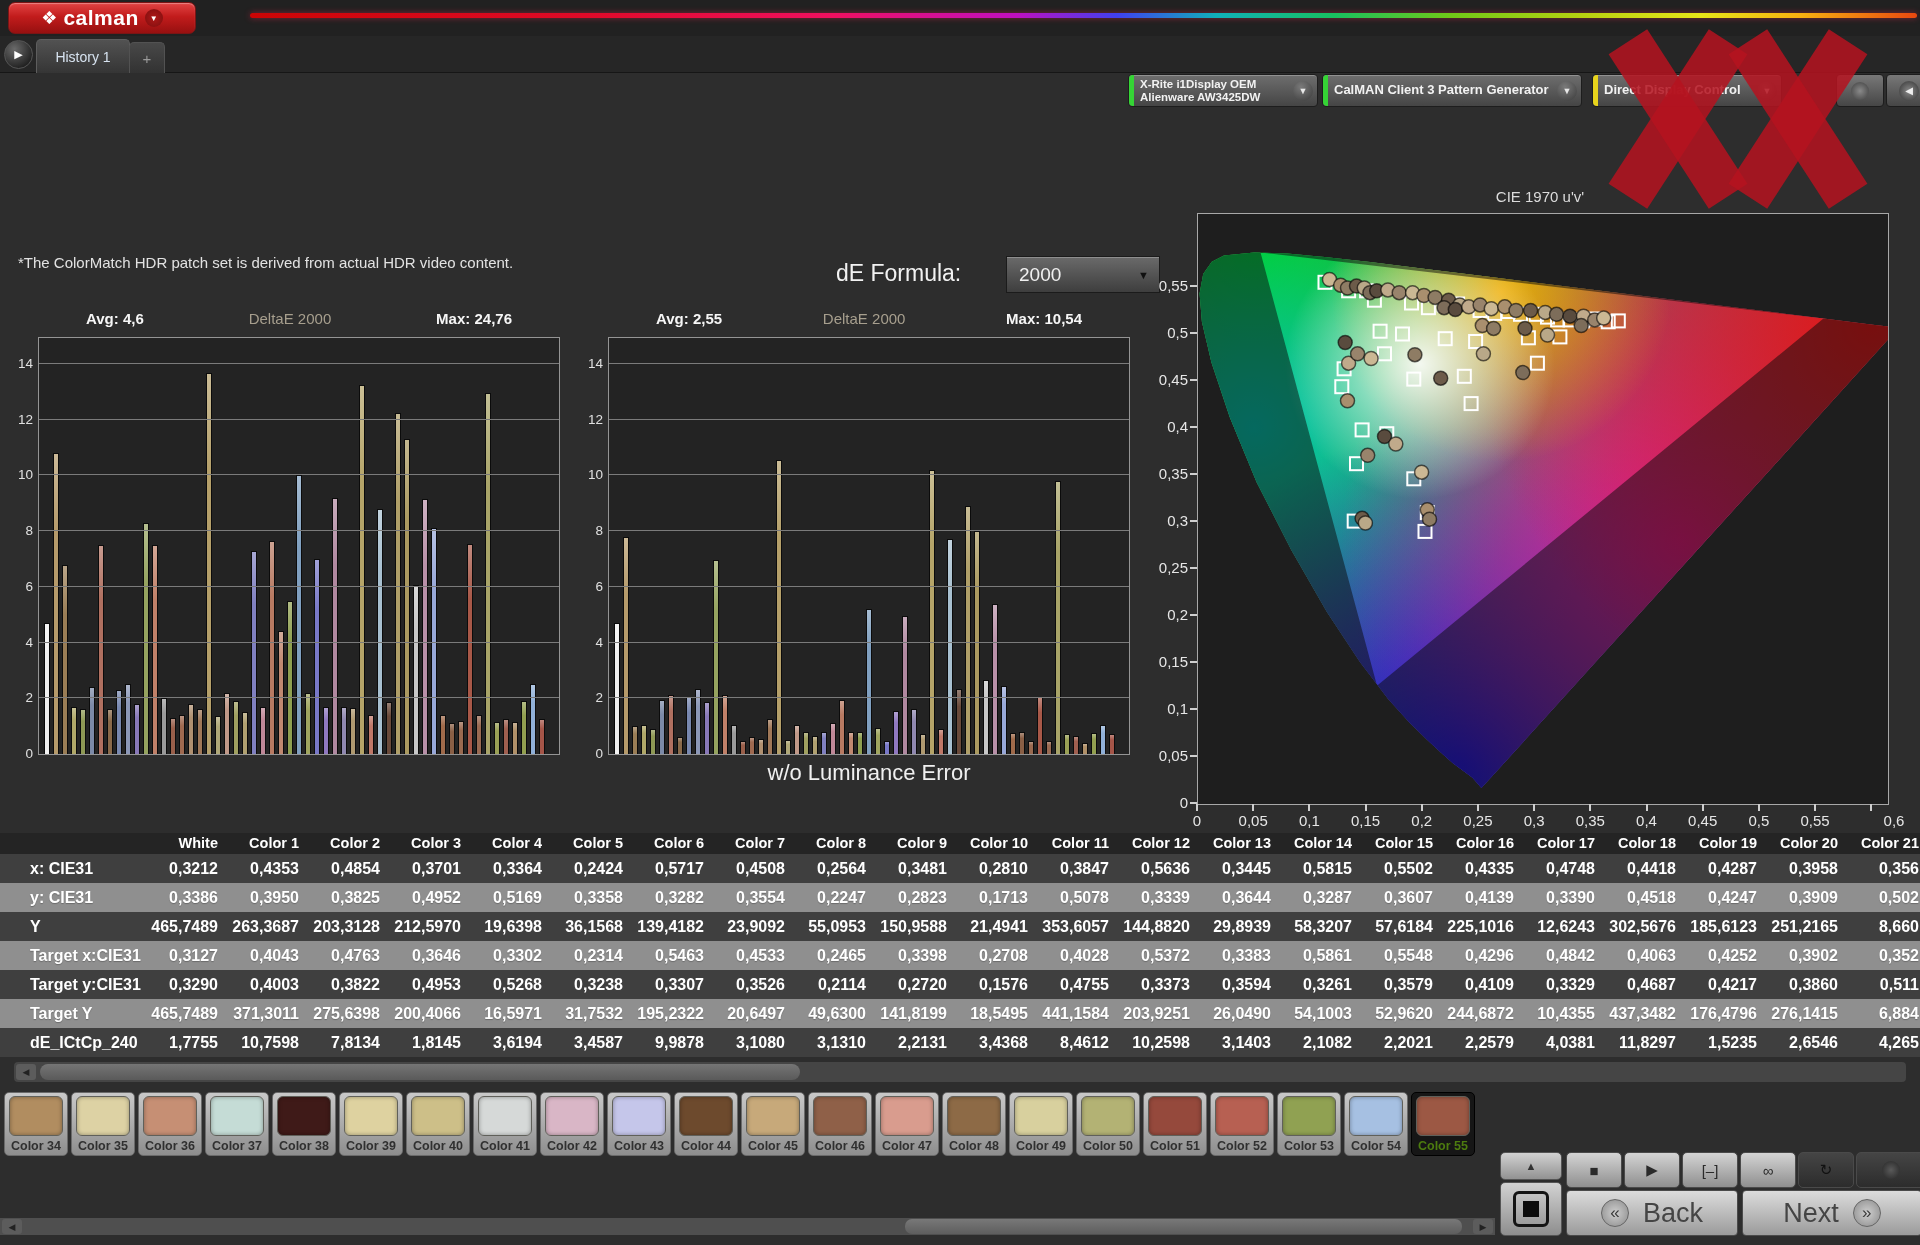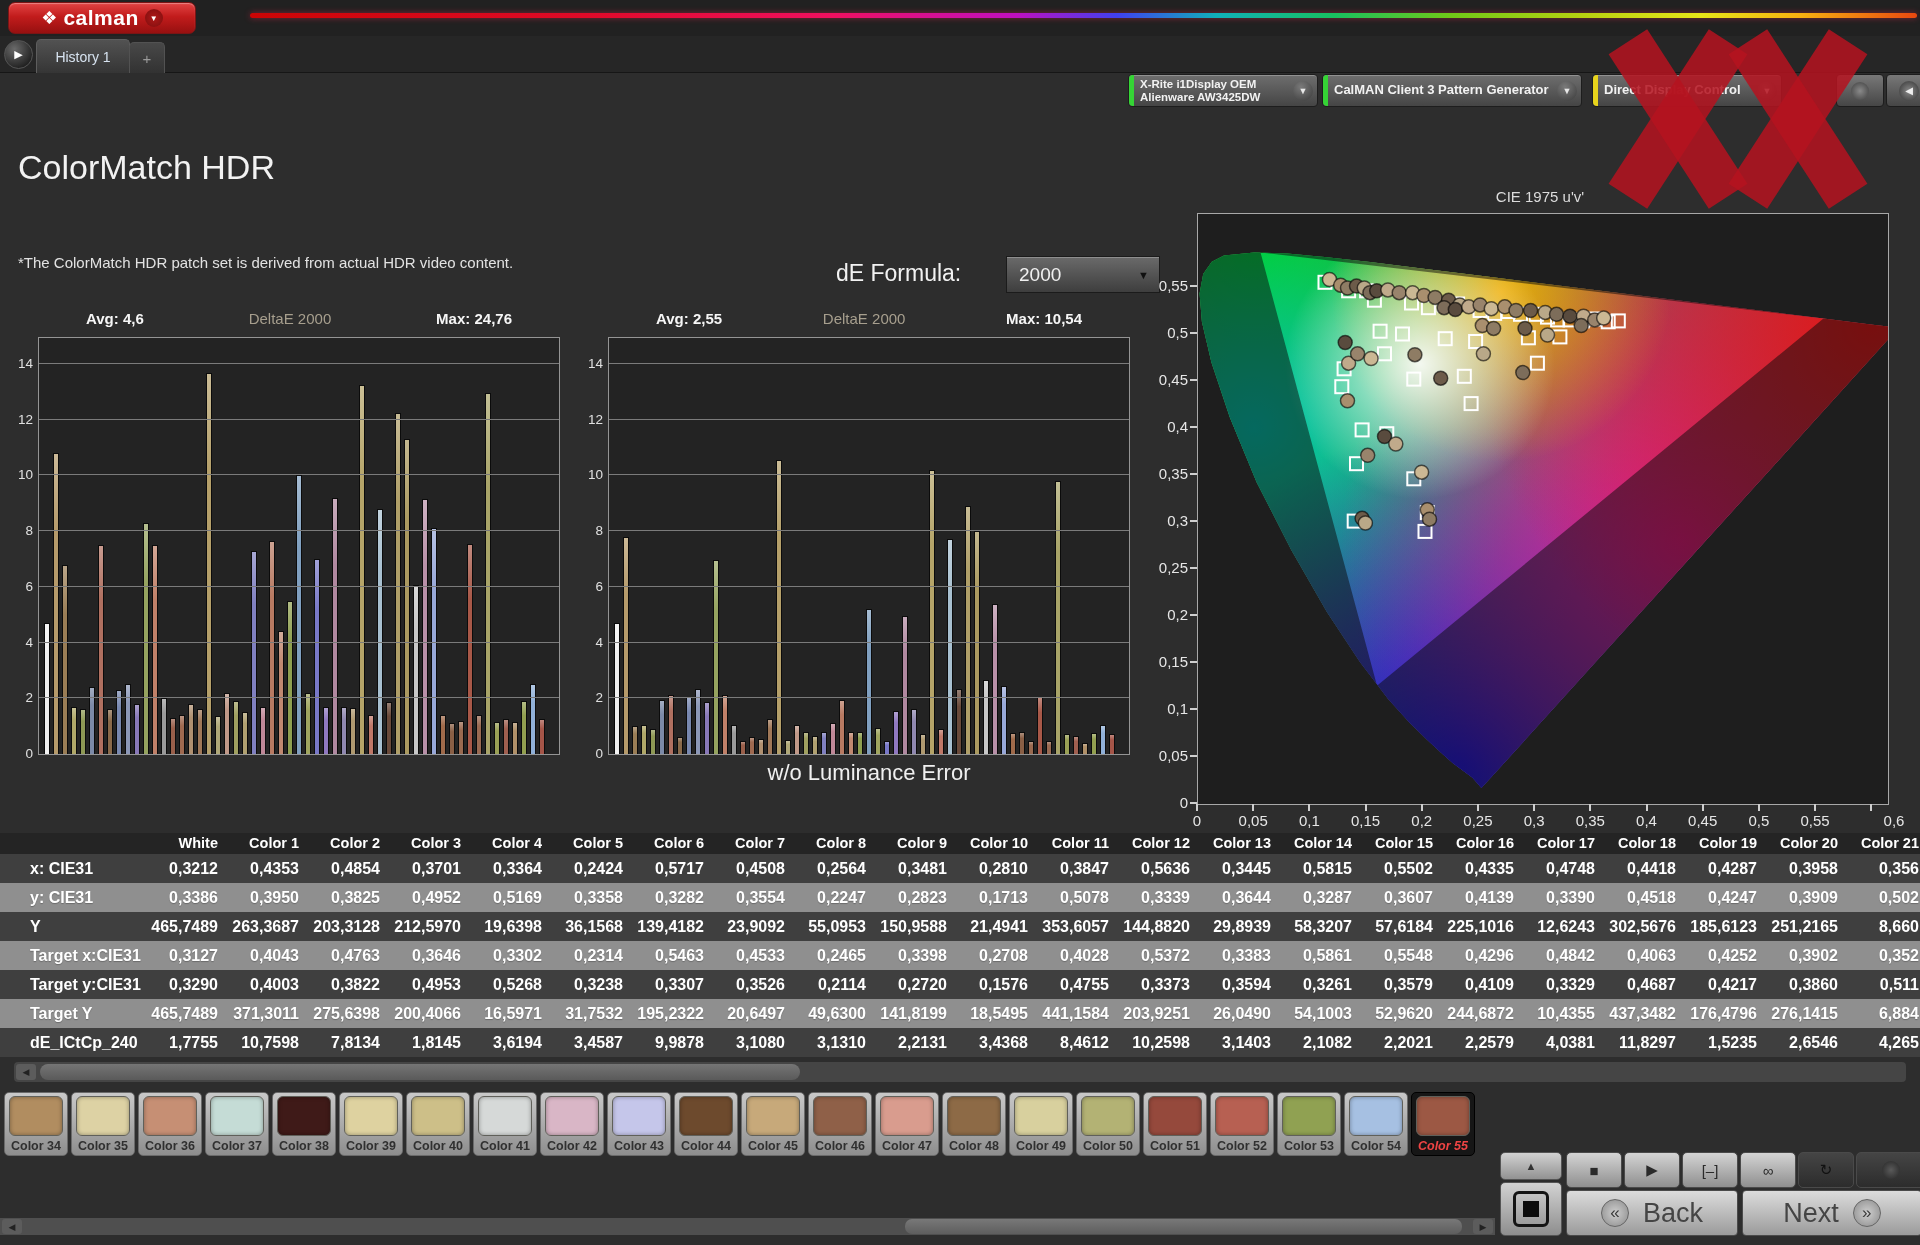--- a/index.html
+++ b/index.html
@@ -98,21 +98,21 @@
   .tscroll .thumb{position:absolute;left:26px;top:2px;width:760px;height:16px;border-radius:8px;
            background:linear-gradient(#757575,#5a5a5a);cursor:grab;}
   
   .swatchbar{position:absolute;left:4px;top:1092px;height:64px;display:flex;gap:3px;}
   .swatch{width:64px;height:64px;border-radius:5px;background:linear-gradient(#c9c9c9,#8d8d8d);
           border:1px solid #6a6a6a;box-sizing:border-box;display:flex;flex-direction:column;cursor:pointer;}
   .swatch .chip{margin:3px 4px 1px 4px;height:40px;border-radius:6px;border:1px solid #60605a;
           box-shadow:inset 0 0 4px rgba(0,0,0,.35);}
   .swatch .slabel{text-align:center;font-size:12.5px;font-weight:bold;color:#303030;line-height:18px;}
   .swatch.selected{background:#161616;border-color:#000;}
-  .swatch.selected .slabel{color:#ef4444;font-style:italic;}
+  .swatch.selected .slabel{color:#4d7c0f;}
   .sscroll{position:absolute;left:0px;top:1218px;width:1495px;height:17px;background:#4f4f4f;}
   .sscroll .thumb{position:absolute;left:905px;top:1px;width:557px;height:15px;border-radius:7px;
           background:linear-gradient(#787878,#5e5e5e);cursor:grab;}
   .sscroll .la,.sscroll .ra{position:absolute;top:1px;width:20px;height:15px;background:#5c5c5c;
           border-radius:3px;color:#222;font-size:9px;display:flex;align-items:center;justify-content:center;cursor:pointer;}
   .sscroll .la{left:2px;} .sscroll .ra{right:2px;}
   
   .uppanel{position:absolute;left:1500px;top:1152px;width:62px;height:84px;display:flex;
            flex-direction:column;gap:2px;}
   .upbtn{height:26px;border-radius:5px;background:linear-gradient(#d2d2d2,#929292);border:1px solid #555;
@@ -181,21 +181,20 @@
       <div class="arrow">▼</div>
     </div>
     <div class="smallbtn sb1">
         <span class="sb-circle"></span>
       </div>
     <div class="smallbtn sb2">
         <span class="sb-chev">◀</span>
       </div>
   </div>
 
-  <div class="page-title">ColorMatch HDR</div>
   <div class="page-sub">*The ColorMatch HDR patch set is derived from actual HDR video content.</div>
   <div class="de-label">dE Formula:</div>
   <div class="de-select">
     <span class="val">2000</span>
     <span class="car">▼</span>
   </div>
 
   <div class="stats" style="left:38px;width:522px;">
     <span class="avg">Avg: 4,6</span>
     <span class="mode">DeltaE 2000</span>
@@ -336,21 +335,21 @@
   <div class="grid" style="bottom: 56px;"></div>
       <div class="grid" style="bottom: 111px;"></div>
       <div class="grid" style="bottom: 167px;"></div>
       <div class="grid" style="bottom: 223px;"></div>
       <div class="grid" style="bottom: 279px;"></div>
       <div class="grid" style="bottom: 334px;"></div>
       <div class="grid" style="bottom: 390px;"></div>
     </div>
   <div class="caption" style="left:608px;width:522px;">w/o Luminance Error</div>
 
-  <div class="cie-title">CIE 1975 u'v'</div>
+  <div class="cie-title">CIE 1970 u'v'</div>
   <div class="cie-box">
     <svg id="cie-svg" width="690" height="590" style="display:block">
       <defs>
         <clipPath id="locusClip">
             <path id="locusClipPath" d="M700.6,113.9L674.8,110.7L625.4,104.5L584.7,99.4L527.3,92.2L453.4,83.1L372.6,72.9L294.8,63.3L227.7,54.9L172.1,48.0L126.6,42.9L89.0,39.6L56.2,38.4L26.0,41.4L13.8,47.7L5.2,60.1L1.6,79.4L3.9,107.7L13.4,148.3L31.7,203.0L58.5,267.9L93.0,335.5L128.9,397.9L161.9,448.1L189.9,484.7L210.9,508.1L228.5,525.3L242.8,538.4L254.6,548.9L274.5,563.7L283.4,574.1Z"></path>
           </clipPath>
         <radialGradient id="gG" gradientUnits="userSpaceOnUse" cx="56" cy="40" r="430">
           <stop offset="0" stop-color="#00d400"></stop>
             <stop offset="1" stop-color="#00d400" stop-opacity="0"></stop>
         </radialGradient>

